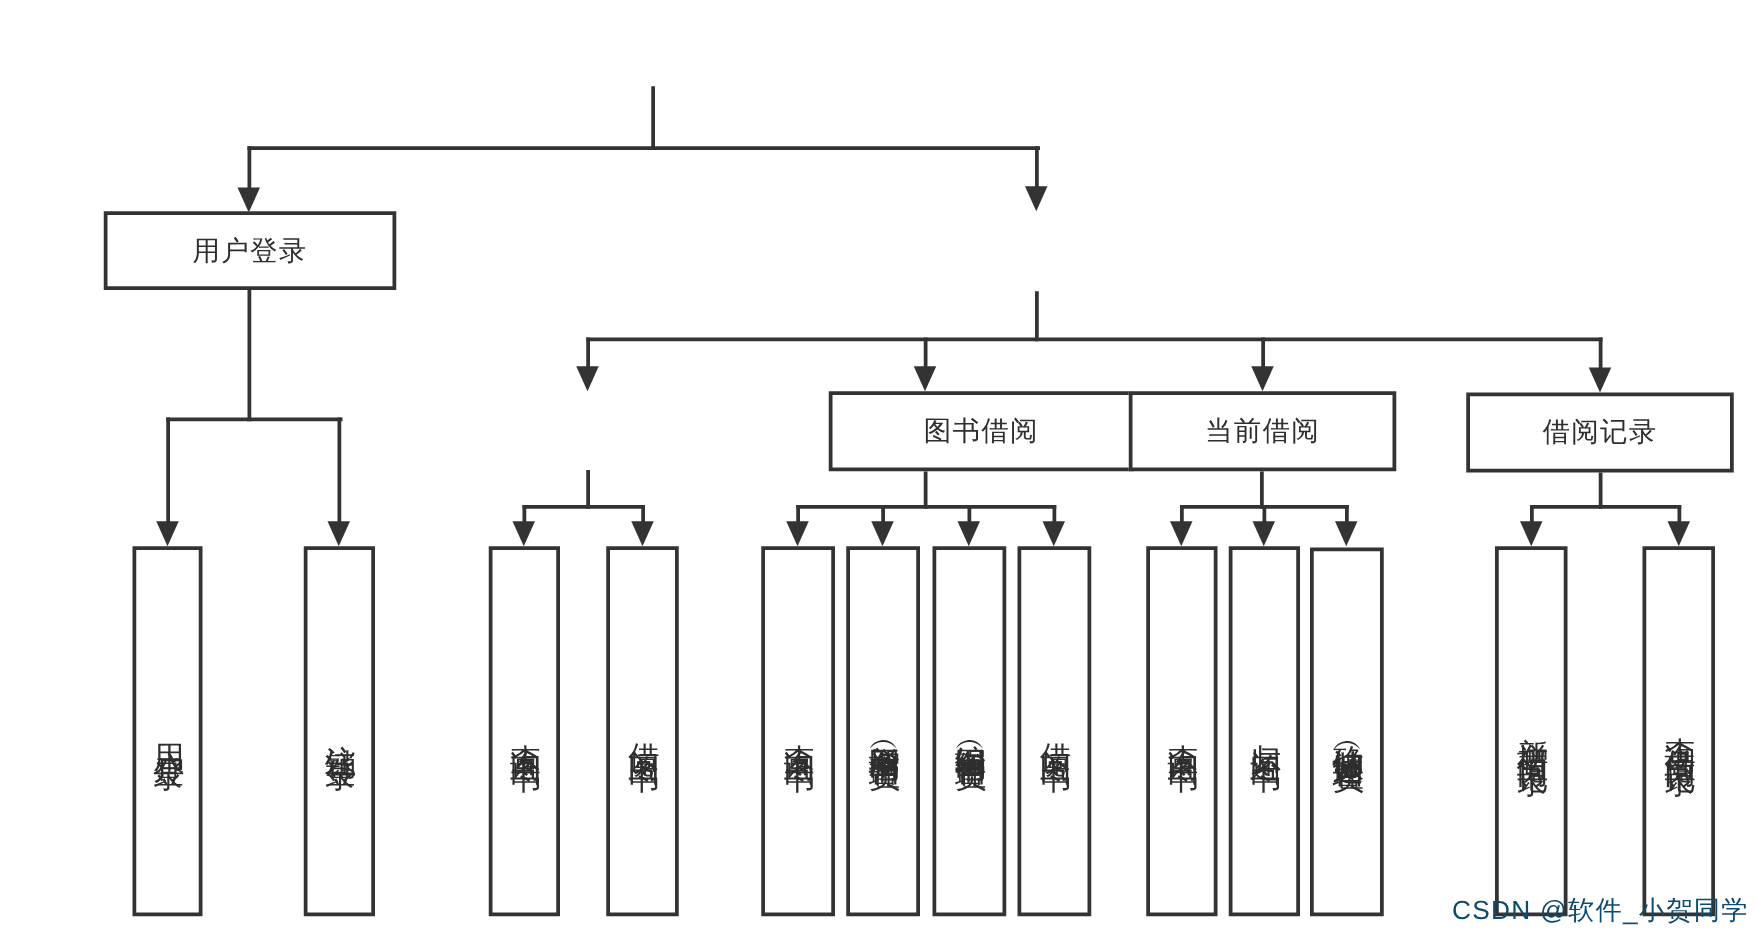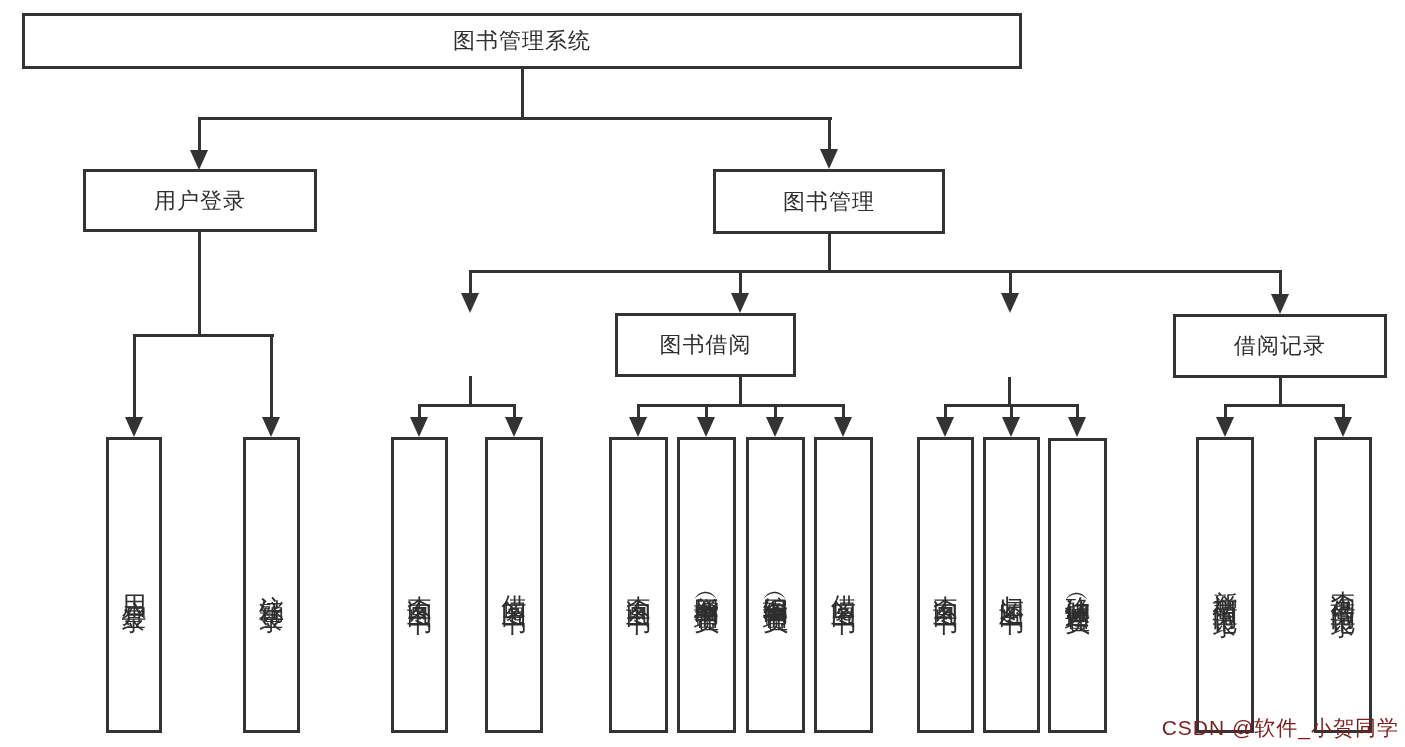--- a/index.html
+++ b/index.html
@@ -45,21 +45,21 @@
     width:0;height:0;
     border-left:9px solid transparent;
     border-right:9px solid transparent;
     border-top:20px solid #333333;
   }
   .watermark{
     position:absolute;
     top:714px;
     right:6px;
     font-size:21px;
-    color:#7f1d1d;
+    color:#0c4a6e;
     letter-spacing:1px;
     white-space:nowrap;
   }
 </style>
 </head>
 <body>
 
 <div class="canvas">
 
   <div class="line" style="left:521px;top:69px;width:3px;height:51px"></div>
@@ -114,33 +114,30 @@
   <div class="line" style="left:1076px;top:404px;width:3px;height:16px"></div>
   <div class="arrow" style="left:1068px;top:417px"></div>
 
   <div class="line" style="left:1279px;top:377px;width:3px;height:30px"></div>
   <div class="line" style="left:1224px;top:404px;width:121px;height:3px"></div>
   <div class="line" style="left:1224px;top:404px;width:3px;height:16px"></div>
   <div class="arrow" style="left:1216px;top:417px"></div>
   <div class="line" style="left:1342px;top:404px;width:3px;height:16px"></div>
   <div class="arrow" style="left:1334px;top:417px"></div>
 
-  <div class="box hbox" style="left:22px;top:13px;width:1000px;height:56px">
-    <span>图书管理系统</span>
-  </div>
 
   <div class="box hbox" style="left:83px;top:169px;width:234px;height:63px">
     <span>用户登录</span>
   </div>
-  <div class="box hbox" style="left:713px;top:169px;width:232px;height:65px">
-    <span>图书管理</span>
+
+  <div class="box hbox" style="left:663px;top:313px;width:244px;height:64px">
+    <span>图书借阅</span>
   </div>
-
-  <div class="box hbox" style="left:615px;top:313px;width:181px;height:64px">
-    <span>图书借阅</span>
+  <div class="box hbox" style="left:903px;top:313px;width:214px;height:64px">
+    <span>当前借阅</span>
   </div>
   <div class="box hbox" style="left:1173px;top:314px;width:214px;height:64px">
     <span>借阅记录</span>
   </div>
 
   <div class="box vbox" style="left:106px;top:437px;width:56px;height:296px">
     <span>用户登录</span>
   </div>
   <div class="box vbox" style="left:243px;top:437px;width:57px;height:296px">
     <span>注销登录</span>

